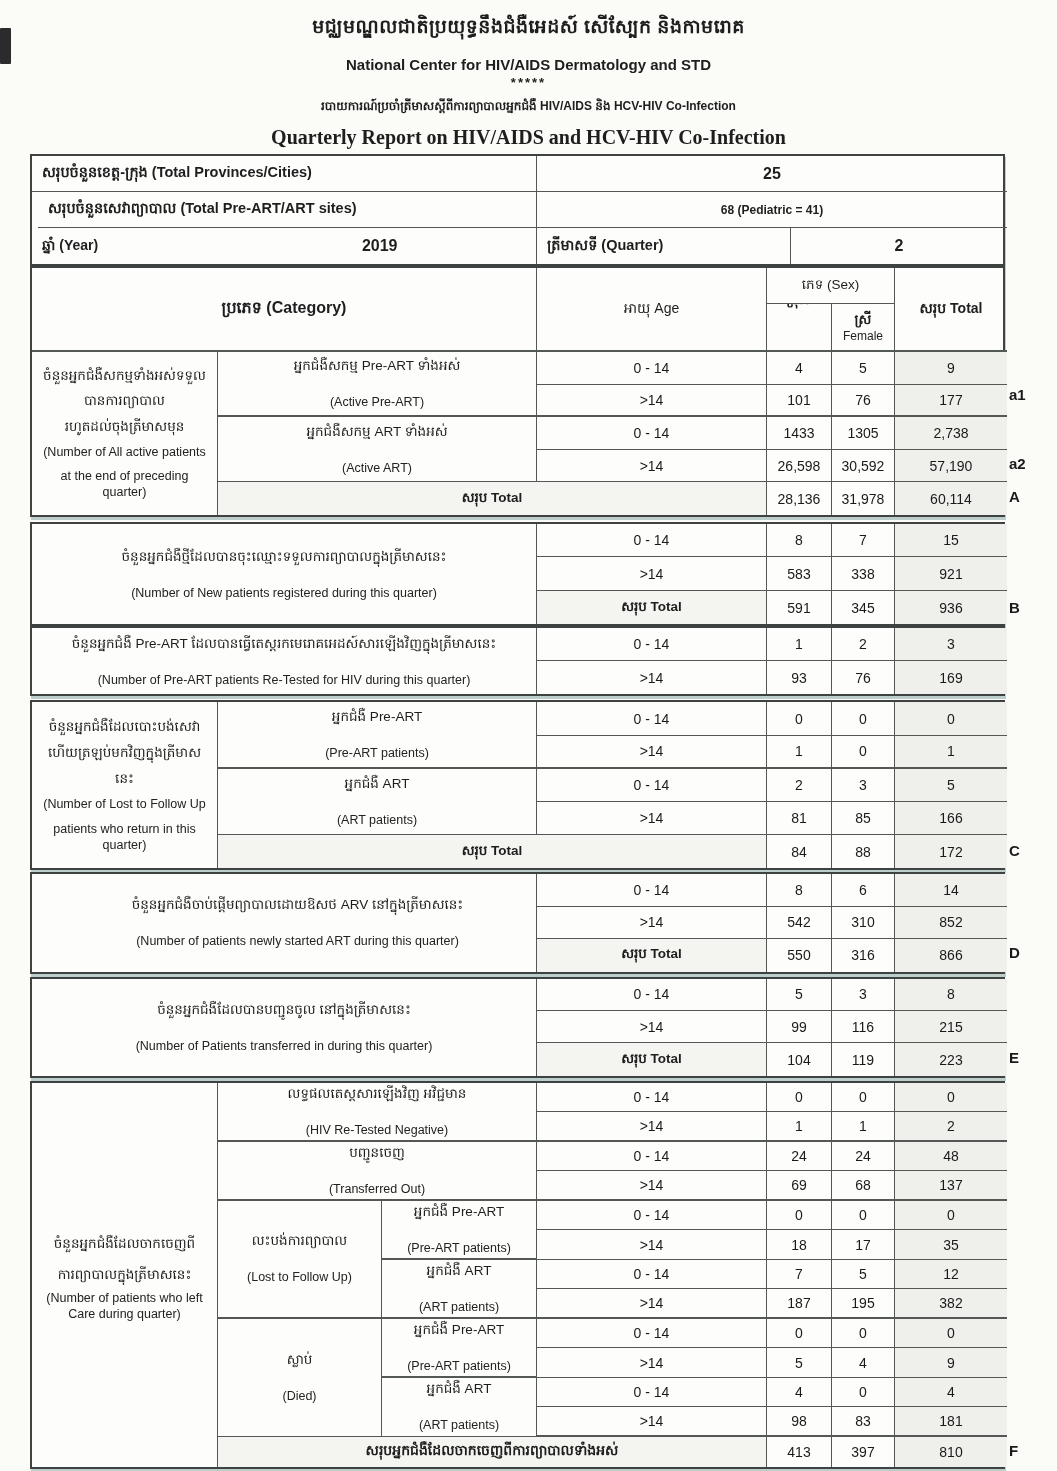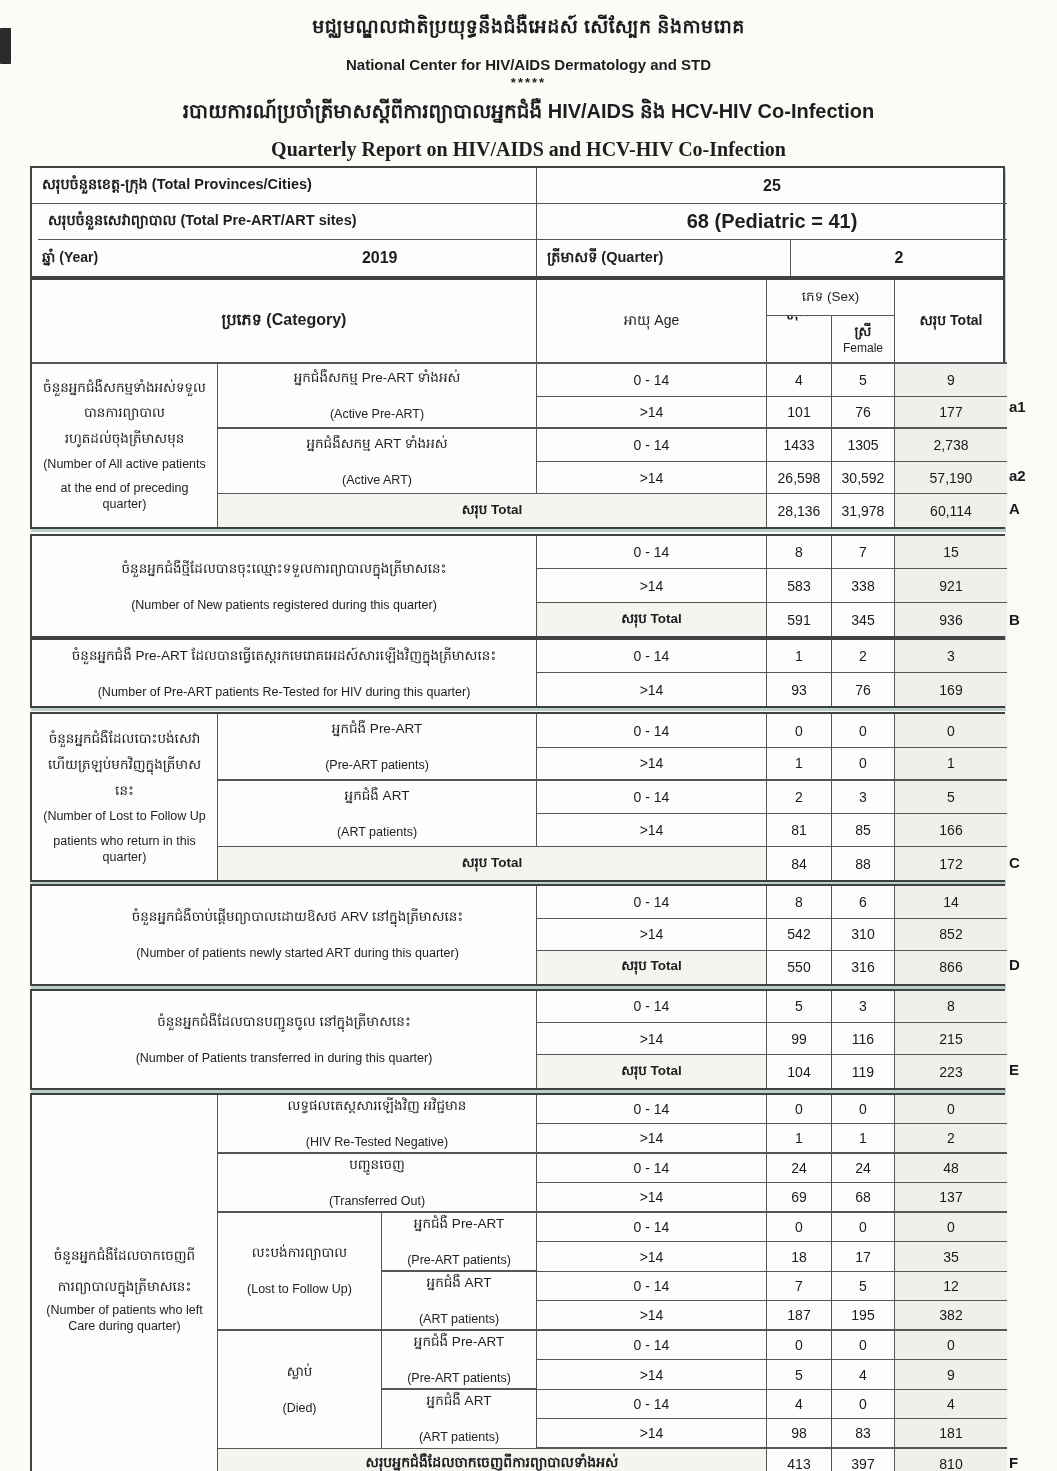--- a/index.html
+++ b/index.html
@@ -2,21 +2,21 @@
 <html><head>
 <meta charset="utf-8">
 <style>
   html,body{margin:0;padding:0;}
   .page{position:relative;width:1057px;height:1471px;background:#fbfbf8;font-family:"Liberation Sans",sans-serif;color:#1e1e1e;overflow:hidden;}
   .scan-smudge{position:absolute;left:0;top:28px;width:11px;height:36px;background:#2b2b2b;border-radius:1px;}
   .hdr{padding-top:14px;text-align:center;}
   .org-kh{font-size:19px;font-weight:bold;letter-spacing:.5px;}
   .org-en{font-size:15px;font-weight:bold;margin-top:14px;}
   .stars{font-size:13px;font-weight:bold;letter-spacing:2px;margin-top:2px;}
-  .title-kh{font-size:20px;font-weight:bold;margin-top:8px;}
+  .title-kh{font-size:12px;font-weight:bold;margin-top:8px;}
   .title-en{font-family:"Liberation Serif",serif;font-size:20px;font-weight:bold;margin-top:10px;}
   .tblwrap{position:relative;margin-left:30px;width:975px;}
   .box{position:relative;border:2px solid #3e4341;background:#fdfdfc;box-shadow:1px 3px 0 #bccecb;}
   .grid{display:grid;grid-template-columns:186px 164px 155px 230px 65px 63px 112px;}
   .info{display:grid;grid-template-columns:505px 254px 216px;}
   .c{border-right:1px solid #535755;border-bottom:1px solid #535755;display:flex;align-items:center;justify-content:center;font-size:14px;overflow:hidden;text-align:center;box-sizing:border-box;}
   .nr{border-right:none;}
   .nb{border-bottom:none;}
   .bb2{border-bottom-width:2px;}
   .left{justify-content:flex-start;text-align:left;padding-left:10px;}
@@ -53,21 +53,21 @@
     <div class="stars">*****</div>
     <div class="title-kh">របាយការណ៍ប្រចាំត្រីមាសស្តីពីការព្យាបាលអ្នកជំងឺ HIV/AIDS និង HCV-HIV Co-Infection</div>
     <div class="title-en">Quarterly Report on HIV/AIDS and HCV-HIV Co-Infection</div>
   </div>
 
   <div class="tblwrap mt5">
     <div class="box info" style="grid-auto-rows:36px;">
       <div class="c left b" style="grid-area:1/1/2/2;font-size:14.5px;">សរុបចំនួនខេត្ត-ក្រុង (Total Provinces/Cities)</div>
       <div class="c b nr" style="grid-area:1/2/2/4;font-size:16px;">25</div>
       <div class="c left b" style="grid-area:2/1/3/2;font-size:14.5px;margin-left:6px;">សរុបចំនួនសេវាព្យាបាល (Total Pre-ART/ART sites)</div>
-      <div class="c b nr" style="grid-area:2/2/3/4;font-size:20px;">68 (Pediatric = 41)</div>
+      <div class="c b nr" style="grid-area:2/2/3/4;font-size:12px;">68 (Pediatric = 41)</div>
       <div class="c nb yearcell" style="grid-area:3/1/4/2;">
         <span class="lbl b">ឆ្នាំ (Year)</span>
         <span class="val b" style="font-size:16px;">2019</span>
       </div>
       <div class="c left b nb" style="grid-area:3/2/4/3;font-size:14.5px;">ត្រីមាសទី (Quarter)</div>
       <div class="c b nr nb" style="grid-area:3/3/4/4;font-size:16px;">2</div>
     </div>
   </div>
 
   <div class="tblwrap" style="margin-top:0;">

